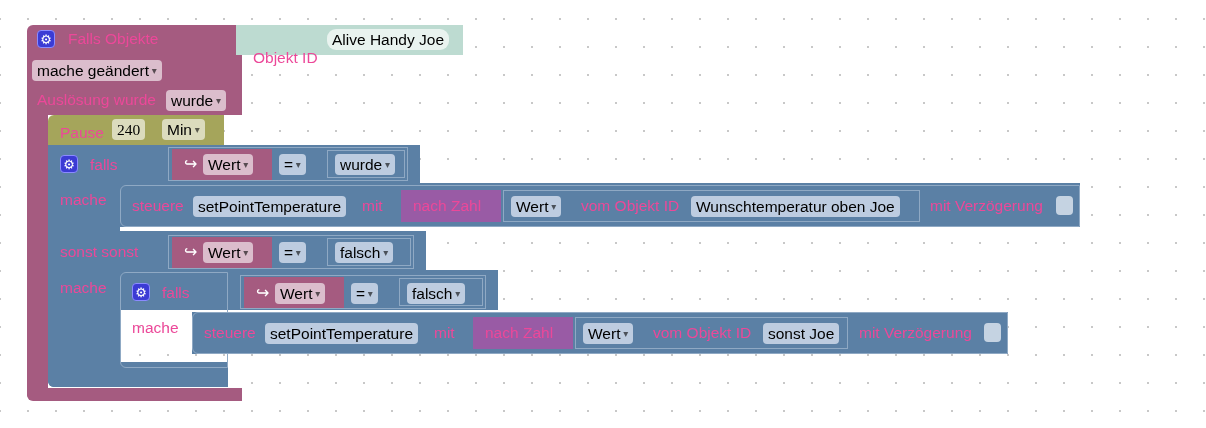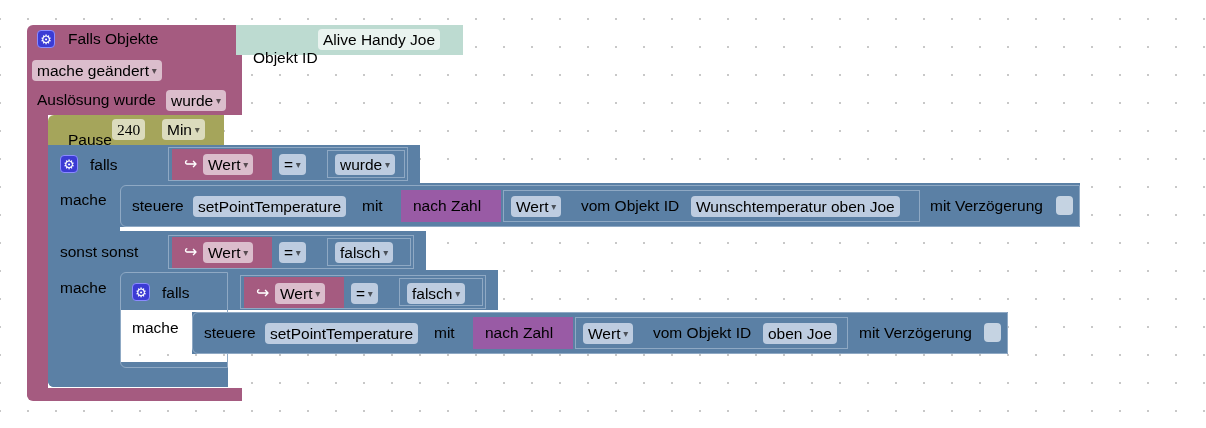--- a/index.html
+++ b/index.html
@@ -6,21 +6,21 @@
   body {
     width:1206px; height:428px; position:relative; overflow:hidden;
     background-color:#ffffff;
     background-image: radial-gradient(circle, #c8c8c8 0.9px, transparent 1.1px);
     background-size:28px 28px;
     background-position:-14px 5px;
     font-family:"Liberation Sans", sans-serif;
     font-size:15.5px;
   }
   .abs { position:absolute; box-sizing:border-box; }
-  .txt { position:absolute; color:#000000; white-space:nowrap; line-height:20px; }
+  .txt { position:absolute; color:#ec4899; white-space:nowrap; line-height:20px; }
   .field {
     position:absolute; height:21px; line-height:21px; border-radius:4px;
     padding:0 5px; color:#000; white-space:nowrap; box-sizing:border-box;
   }
   .dd::after { content:" \25BE"; font-size:10px; opacity:.6; vertical-align:2px; }
   .gear {
     position:absolute; width:18px; height:18px; border-radius:4px;
     background:#3b3bd4; color:#fff; font-size:13px; line-height:18px; text-align:center;
     border:1px solid #8b8bff; box-sizing:border-box;
   }
@@ -45,28 +45,28 @@
 
 <div class="abs pink" style="left:27px;top:25px;width:215px;height:90px;border-radius:6px 0 0 0;"></div>
 <div class="abs pink" style="left:27px;top:110px;width:21px;height:290px;border-radius:0 0 0 6px;"></div>
 <div class="abs pink" style="left:27px;top:388px;width:215px;height:13px;border-radius:0 0 0 6px;"></div>
 
 <div class="gear" style="left:37px;top:30px;">⚙</div>
 <div class="txt" style="left:68px;top:29px;">Falls Objekte</div>
 
 <div class="abs teal" style="left:236px;top:25px;width:227px;height:30px;"></div>
 <div class="txt" style="left:253px;top:48px;">Objekt ID</div>
-<div class="field tealf" style="left:318px;top:29px;">Alive Handy Joe</div>
+<div class="field tealf" style="left:327px;top:29px;border-radius:9px;">Alive Handy Joe</div>
 
 <div class="field pinkf dd" style="left:32px;top:60px;">mache geändert</div>
 <div class="txt" style="left:37px;top:90px;">Auslösung wurde</div>
 <div class="field pinkf dd" style="left:166px;top:90px;">wurde</div>
 
 <div class="abs olive" style="left:48px;top:115px;width:176px;height:30px;border-radius:6px 0 0 0;"></div>
-<div class="txt" style="left:60px;top:130px;margin-left:8px;">Pause</div>
+<div class="txt" style="left:60px;top:123px;">Pause</div>
 <div class="field olivef" style="left:112px;top:119px;font-family:Liberation Serif, serif;">240</div>
 <div class="field olivef dd" style="left:162px;top:119px;text-align:right;">Min</div>
 
 <div class="abs blue" style="left:48px;top:145px;width:372px;height:40px;"></div>
 <div class="abs blue" style="left:48px;top:145px;width:72px;height:242px;border-radius:0 0 0 6px;"></div>
 <div class="abs blue" style="left:48px;top:183px;width:1032px;height:44px;"></div>
 <div class="abs blue" style="left:48px;top:231px;width:378px;height:40px;"></div>
 <div class="abs blue" style="left:48px;top:270px;width:450px;height:40px;"></div>
 <div class="abs blue" style="left:48px;top:362px;width:180px;height:25px;border-radius:0 0 0 6px;"></div>
 
@@ -123,15 +123,15 @@
 <div class="abs blue" style="left:192px;top:312px;width:816px;height:42px;"></div>
 <div class="outline" style="left:192px;top:312px;width:816px;height:42px;border-radius:6px 0 0 6px;"></div>
 <div class="txt" style="left:204px;top:323px;">steuere</div>
 <div class="field bluef" style="left:265px;top:323px;">setPointTemperature</div>
 <div class="txt" style="left:434px;top:323px;">mit</div>
 <div class="abs purple" style="left:473px;top:317px;width:100px;height:32px;"></div>
 <div class="txt" style="left:485px;top:323px;">nach Zahl</div>
 <div class="outline" style="left:575px;top:317px;width:273px;height:32px;"></div>
 <div class="field bluef dd" style="left:583px;top:323px;">Wert</div>
 <div class="txt" style="left:653px;top:323px;">vom Objekt ID</div>
-<div class="field bluef" style="left:763px;top:323px;">oben Joe</div>
+<div class="field bluef" style="left:763px;top:323px;">sonst Joe</div>
 <div class="txt" style="left:859px;top:323px;">mit Verzögerung</div>
 <div class="check" style="left:984px;top:323px;"></div>
 
 </body></html>

